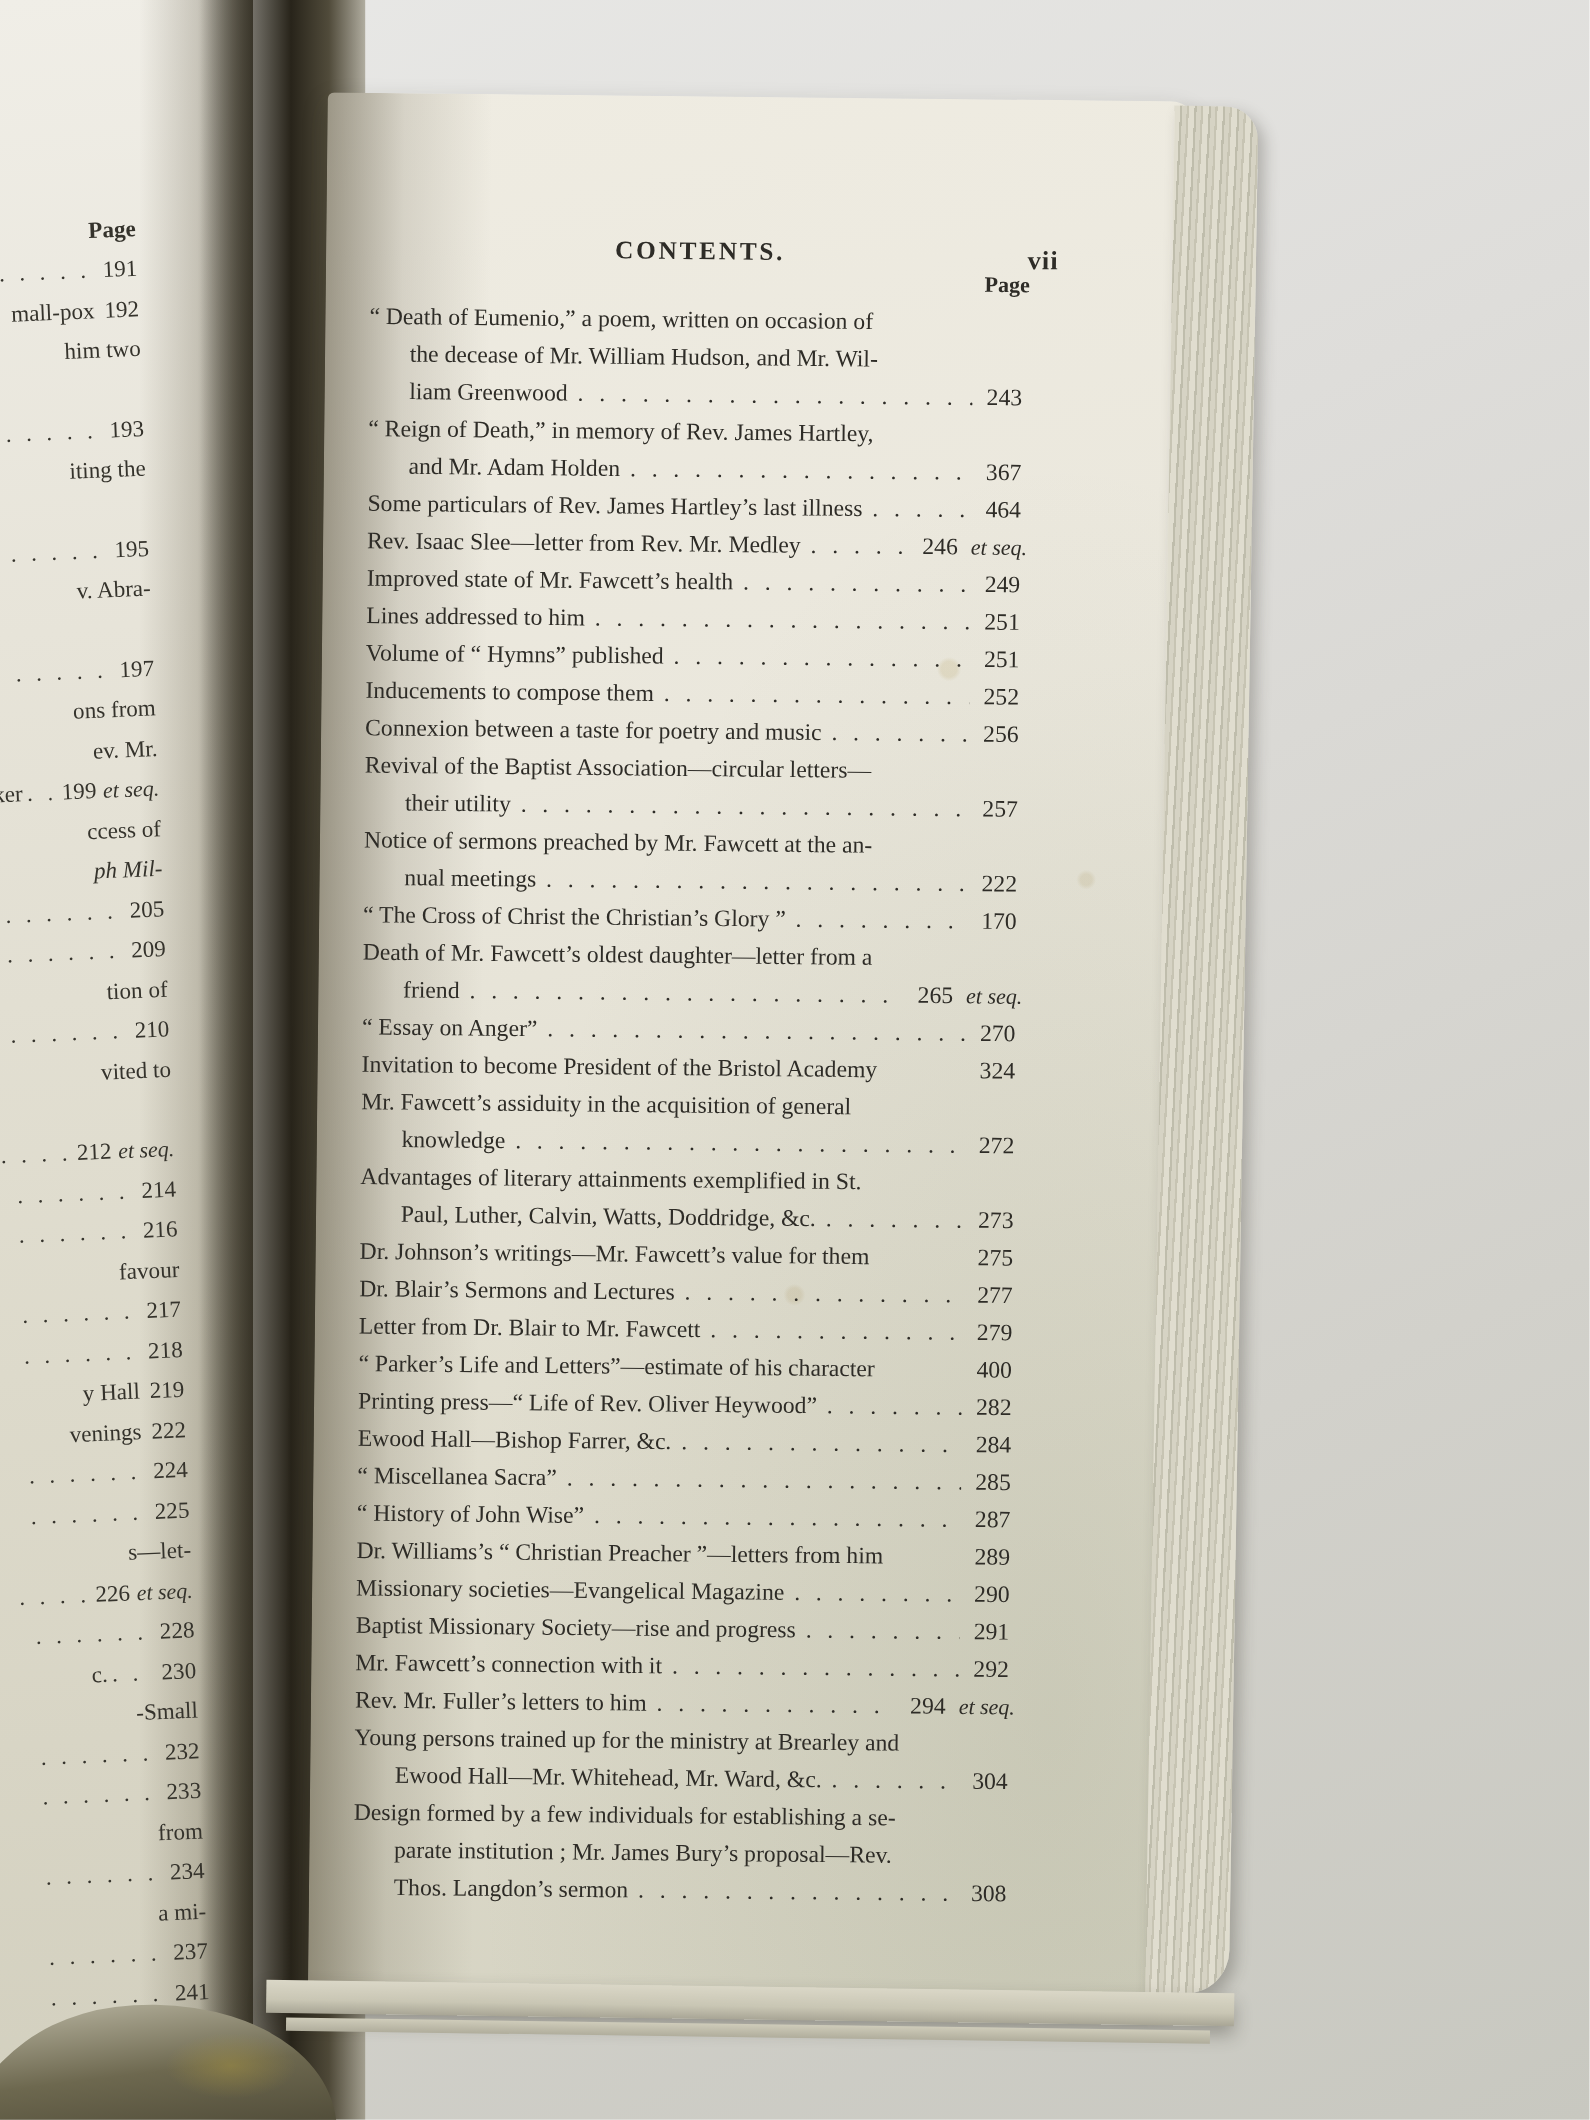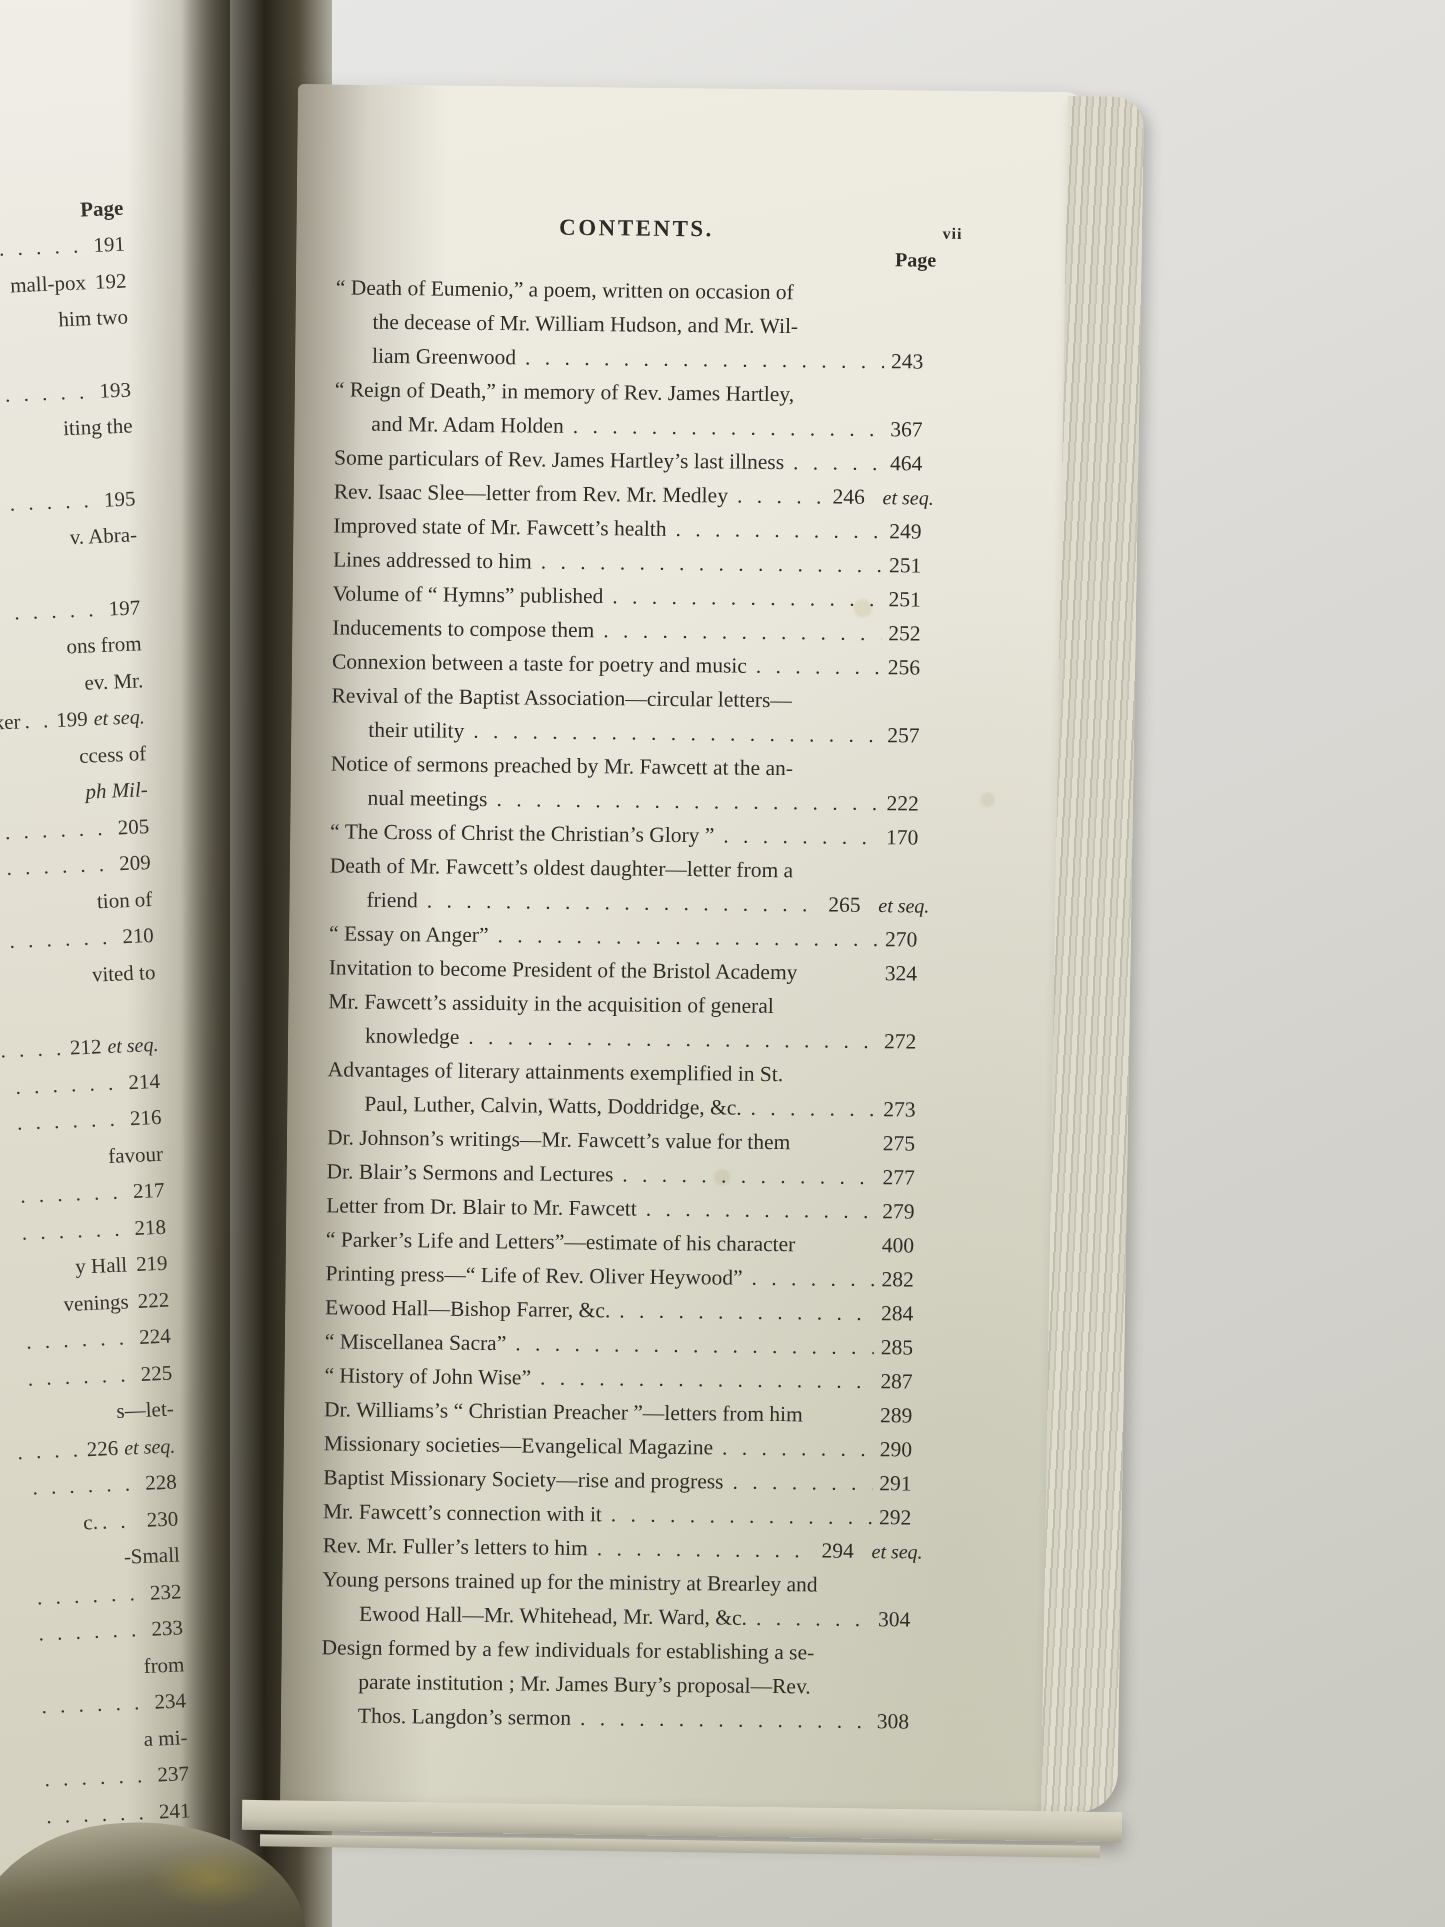--- a/index.html
+++ b/index.html
@@ -50,30 +50,30 @@
       radial-gradient(circle at 72% 30%,rgba(164,136,52,.14) 0 7px,rgba(164,136,52,0) 11px),
       radial-gradient(circle at 55% 63%,rgba(150,120,50,.12) 0 6px,rgba(150,120,50,0) 10px),
       radial-gradient(circle at 88% 41%,rgba(150,125,55,.13) 0 5px,rgba(150,125,55,0) 9px),
       radial-gradient(ellipse at 85% 85%,rgba(128,136,108,.18) 0%,rgba(128,136,108,0) 55%),
       linear-gradient(90deg,rgba(74,66,44,.5) 0px,rgba(74,66,44,.15) 70px,rgba(74,66,44,0) 150px),
       linear-gradient(168deg,#efece2 0%,#eae7dc 35%,#dfdccd 70%,#d4d2c1 100%);
     box-shadow:0 10px 22px rgba(40,38,28,.25);
   }
   .rp-inner{position:absolute;left:40px;top:128px;width:660px;color:#2e2c27;}
   .rp-title{width:600px;text-align:center;font-size:23px;font-weight:bold;letter-spacing:2.5px;}
-  .rp-folio{position:absolute;right:34px;top:6px;font-size:16px;font-weight:bold;letter-spacing:1px;}
+  .rp-folio{position:absolute;right:34px;top:6px;font-size:24px;font-weight:bold;letter-spacing:1px;}
   .rp-pagelabel{width:600px;text-align:right;font-weight:bold;font-size:20px;margin-top:4px;margin-bottom:10px;}
   .rp-entries{width:600px;font-size:21.5px;}
   .rp-line{display:flex;align-items:baseline;height:34px;white-space:nowrap;}
   .rp-line.cont{padding-left:37px;}
   .rp-text{}
   .leader{flex:1 1 auto;overflow:hidden;white-space:nowrap;margin:0 7px 0 9px;min-width:8px;}
   .leader::after{content:". . . . . . . . . . . . . . . . . . . . . . . . . . . . . . . . . . . . . . . . . . . . . . . . . . . . . . . . . .";letter-spacing:4.5px;}
   .leader.nodots::after{content:"";}
-  .rp-page{min-width:44px;text-align:left;}
+  .rp-page{min-width:44px;text-align:center;}
 
   
   .fore-edge{
     position:absolute;left:1068px;top:96px;width:76px;height:1716px;
     transform:rotate(.9deg);transform-origin:top left;
     border-radius:0 30px 40px 0;
     background:repeating-linear-gradient(92deg,#e0ddcf 0 5px,#bfbdac 5px 7px,#d6d3c4 7px 11px,#c7c4b3 11px 13px);
     box-shadow:6px 6px 14px rgba(50,48,38,.28);
   }
   .bottom-edge{

